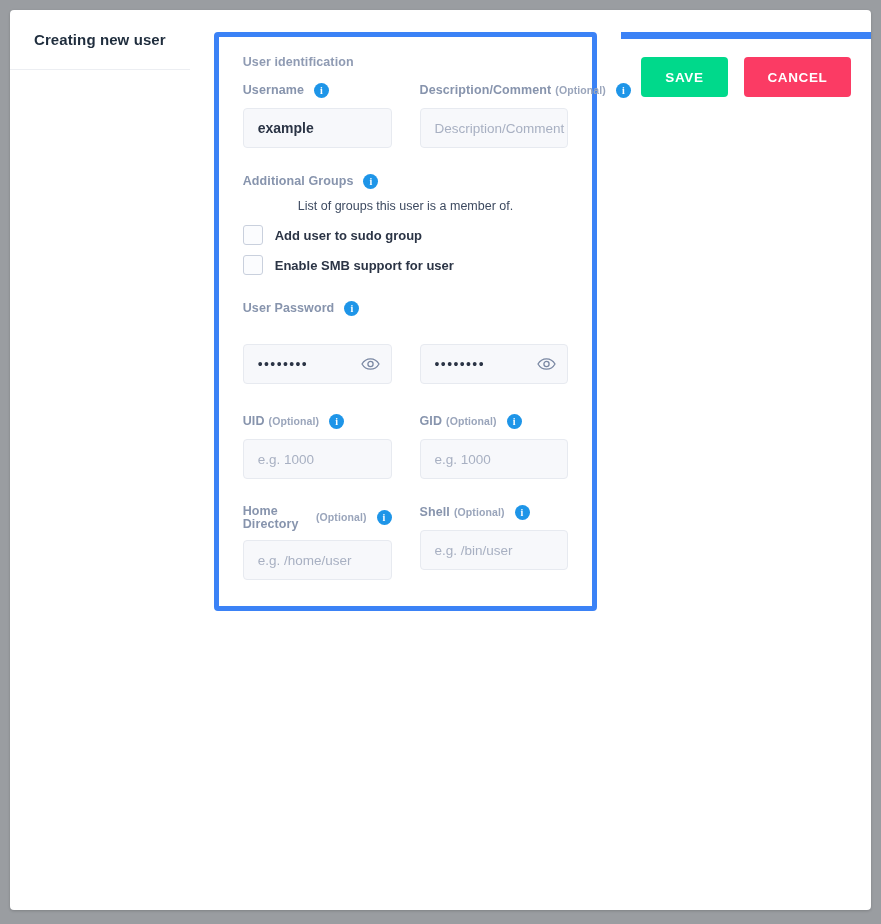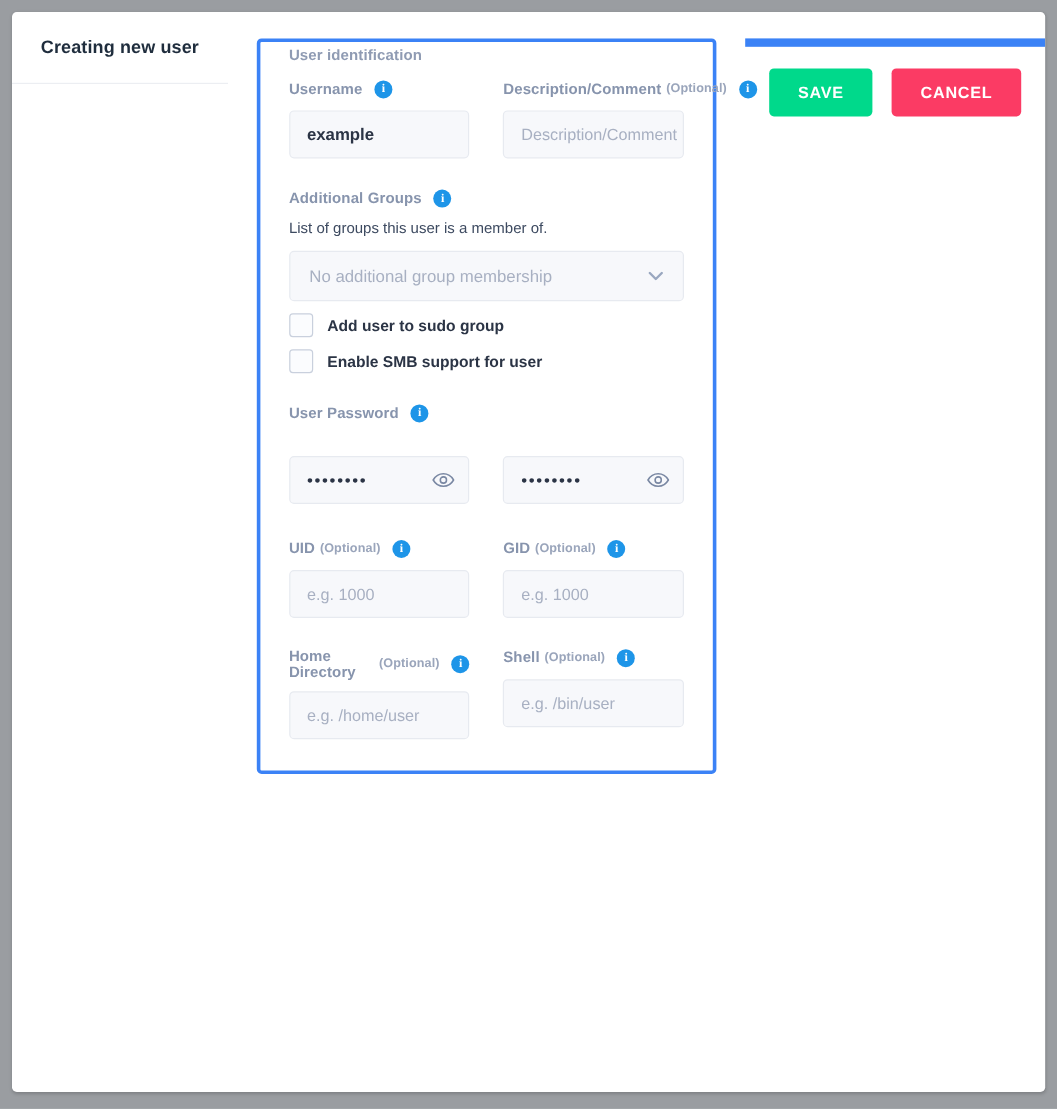--- a/index.html
+++ b/index.html
@@ -39,23 +39,23 @@
     font-weight: bold;
     color: #1f2d3d;
     letter-spacing: .1px;
   }
   
   .card-body {
     flex: 1 1 auto;
     padding: 22px 24px 0 24px;
   }
   .panel {
-    border: 3px solid #3b82f6;
-    border-radius: 4px;
-    padding: 4px 24px 26px 24px;
+    border: 5px solid #3b82f6;
+    border-radius: 4px;
+    padding: 18px 24px 26px 24px;
   }
   .section-label {
     font-size: 12.5px;
     font-weight: bold;
     color: #8f9bb3;
     margin: 0 0 14px 0;
     letter-spacing: .1px;
   }
   .row {
     display: flex;
@@ -125,20 +125,21 @@
   .pwd-dots {
     letter-spacing: 1.4px;
     font-size: 14px;
     color: #2b3445;
   }
 
   .helptext {
     font-size: 12.5px;
     color: #3d4a60;
     margin: 2px 0 12px 0;
+    text-align: center;
   }
 
   .select {
     width: 100%;
     height: 42px;
     background: #f7f8fb;
     border: 1px solid #e7eaf0;
     border-radius: 4px;
     padding: 0 16px;
     display: flex;
@@ -234,28 +235,20 @@
         </div>
 
         <div class="spacer-26"></div>
 
         <div class="fieldlabel">
           <span>Additional Groups</span>
           <span class="info-icon">i</span>
         </div>
         <div class="helptext">List of groups this user is a member of.</div>
 
-        <div class="select">
-          <span>No additional group membership</span>
-          <span>
-            <svg width="13" height="9" viewBox="0 0 13 9" fill="none">
-              <path d="M1.5 1.5 L6.5 6.5 L11.5 1.5" stroke="#9aa8c0" stroke-width="2" stroke-linecap="round" stroke-linejoin="round"></path>
-            </svg>
-          </span>
-        </div>
 
         <div class="checkrow">
           <span class="checkbox"></span>
           <span class="lbl">Add user to sudo group</span>
         </div>
         <div class="checkrow">
           <span class="checkbox"></span>
           <span class="lbl">Enable SMB support for user</span>
         </div>
 

